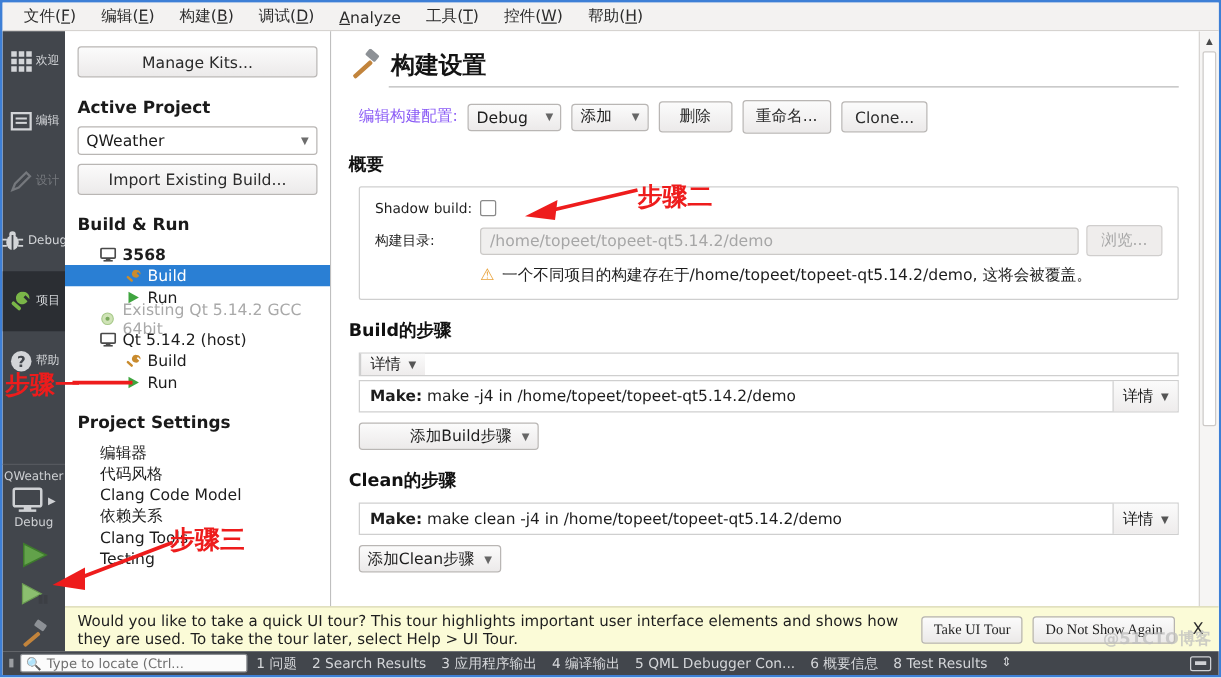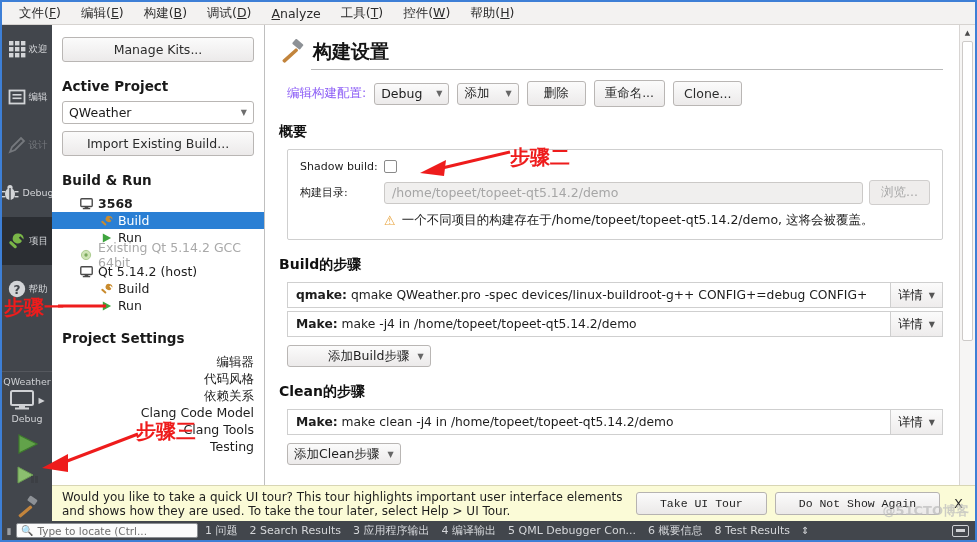--- a/index.html
+++ b/index.html
@@ -129,21 +129,21 @@
   .tnode {
     display: flex; align-items: center; gap: 5px;
     height: 17px; padding-left: 18px; color: #1d1d1d;
     cursor: default;
   }
   .tnode.lvl2 { padding-left: 38px; }
   .tnode.sel { background: #2a7fd4; color: #fff; margin: 0 -10px; padding-left: 48px; }
   .tnode.dim { color: #a9a9a9; }
   .tnode.bold { font-weight: bold; }
 
-  .settings-list { margin-top: 4px; text-align: right; }
+  .settings-list { margin-top: 4px; }
   .slink {
     padding: 1px 0 1px 18px;
     font-size: 12.5px;
     color: #1d1d1d;
     cursor: default;
     line-height: 15px;
   }
 
   
   #mainwrap {
@@ -280,26 +280,26 @@
     display: flex;
     align-items: center;
     padding: 0 6px 0 10px;
     gap: 8px;
   }
   #tourtext { flex: 1 1 auto; font-size: 12px; color: #1e1e1e; line-height: 14px; }
   .tourbtn {
     background: linear-gradient(#fbfbfb,#ebe9e8);
     border: 1px solid #b6b3b1;
     border-radius: 3px;
-    padding: 4px 23px;
+    padding: 4px 9px;
     font-size: 11.5px;
     color: #1e1e1e;
     white-space: nowrap;
     cursor: default;
-    font-family: Liberation Mono, monospace;
+    font-family: Liberation Serif, serif;
   }
   #tourclose { font-size: 13px; color: #2d2d2d; padding: 0 6px; cursor: default; }
 
   
   #statusbar {
     position: absolute;
     left: 0; right: 0; bottom: 0;
     height: 19px;
     background: #42464c;
     display: flex;
@@ -553,22 +553,22 @@
               </svg>
             </span>
             <span>Run</span>
           </div>
         </div>
 
       <div class="sec-title">Project Settings</div>
       <div class="settings-list" id="settings-list">
           <div class="slink">编辑器</div>
           <div class="slink">代码风格</div>
+          <div class="slink">Clang Code Model</div>
           <div class="slink">依赖关系</div>
-          <div class="slink">Clang Code Model</div>
           <div class="slink">Clang Tools</div>
           <div class="slink">Testing</div>
         </div>
     </div>
 
     <div id="mainwrap">
       <div id="main">
 
         <div class="page-head">
           <svg width="26" height="26" viewBox="0 0 26 26">
@@ -608,21 +608,20 @@
           </div>
           <div class="warnrow">
             <span class="warnicon">⚠</span>
             <span>一个不同项目的构建存在于/home/topeet/topeet-qt5.14.2/demo, 这将会被覆盖。</span>
           </div>
         </div>
 
         <div class="h2">Build的步骤</div>
         <div id="build-steps">
             <div class="steprow">
-              <div class="stepdesc"><b>qmake:</b> <span>qmake QWeather.pro -spec devices/linux-buildroot-g++ CONFIG+=debug CONFIG+</span></div>
               <div class="detailsbtn">
                 <span>详情</span>
                 <span class="arr">▼</span>
               </div>
             </div>
             <div class="steprow">
               <div class="stepdesc"><b>Make:</b> <span>make -j4 in /home/topeet/topeet-qt5.14.2/demo</span></div>
               <div class="detailsbtn">
                 <span>详情</span>
                 <span class="arr">▼</span>

